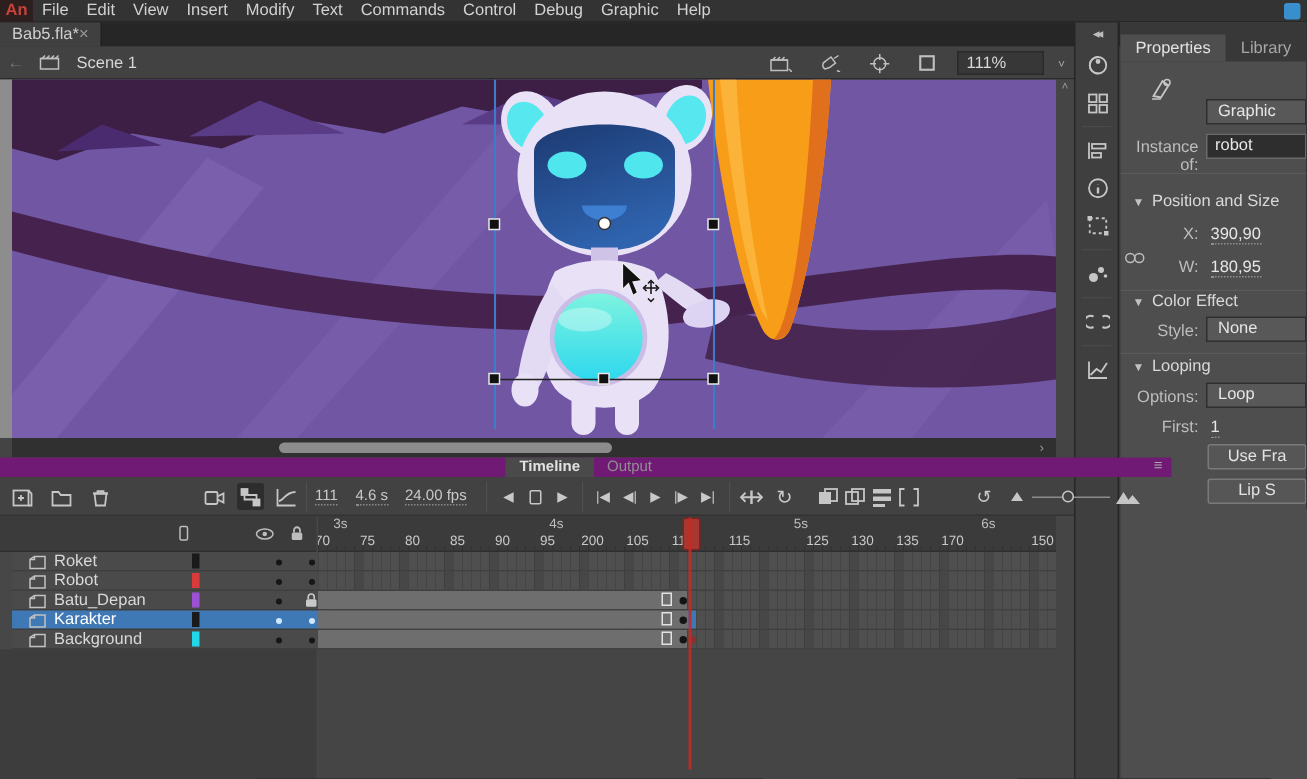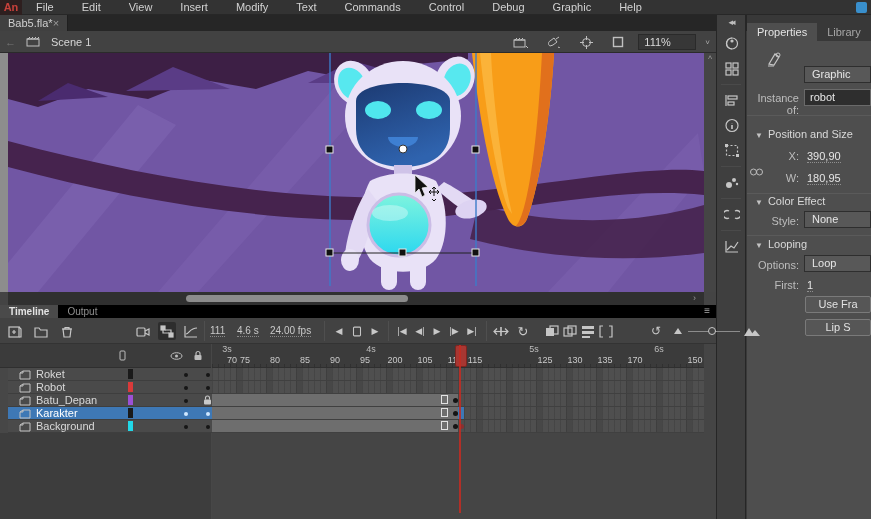--- a/index.html
+++ b/index.html
@@ -7,21 +7,21 @@
   #app {
     position:relative; width:871px; height:519px; overflow:hidden;
     font-family:"Liberation Sans", sans-serif; font-size:11px; color:#d6d6d6;
     background:#3a3a3a; user-select:none;
   }
   .abs { position:absolute; }
 
   
   #menubar { left:0; top:0; width:871px; height:15px; background:#333; display:flex; align-items:center; border-bottom:1px solid #272727;}
   #an-logo { width:22px; height:15px; background:#2e1f1f; color:#c9413b; font-weight:bold; font-size:11px; display:flex; align-items:center; justify-content:center; }
-  .menu-item { padding:0 14px; height:15px; line-height:15px; color:#d2d2d2; font-size:11px; cursor:default; }
+  .menu-item { padding:0 6px; height:15px; line-height:15px; color:#d2d2d2; font-size:11px; cursor:default; }
   #titlebar-right-icon { right:4px; top:2px; width:11px; height:11px; border-radius:2px; background:#3ba0e8; opacity:.85; }
 
   
   #doctabs { left:0; top:15px; width:871px; height:16px; background:#262626; display:flex; }
   .doc-tab { background:#404040; height:16px; display:flex; align-items:center; padding:0 8px; color:#cfcfcf; border-right:1px solid #1f1f1f; }
   .doc-tab .close { color:#9a9a9a; font-size:11px; }
 
   
   #scenebar { left:0; top:31px; width:716px; height:22px; background:#424242; display:flex; align-items:center; border-bottom:1px solid #2b2b2b; }
   .sb-icon { color:#b9b9b9; margin:0 5px; display:inline-flex; align-items:center; }
@@ -55,21 +55,21 @@
   .pvalue-hot { color:#e6e6e6; border-bottom:1px dotted #8f8f8f; position:absolute; }
   .pfield { position:absolute; height:17px; background:#2e2e2e; border:1px solid #6a6a6a; color:#e8e8e8; padding:1px 5px; }
   .pdrop  { position:absolute; height:17px; background:#585858; border:1px solid #2e2e2e; color:#e6e6e6; padding:1px 7px; }
   .pbtn   { position:absolute; height:17px; background:#565656; border:1px solid #7a7a7a; border-radius:2px; color:#e2e2e2; text-align:center; line-height:15px; overflow:hidden; white-space:nowrap; }
   .psection { position:absolute; color:#d9d9d9; }
   .psection .tri { font-size:8px; color:#c2c2c2; margin-right:5px; }
   .pdivider { position:absolute; left:0; width:124px; height:1px; background:#404040; border-bottom:1px solid #5a5a5a; }
 
   
   #timeline { left:0; top:305px; width:716px; height:214px; background:#474747; }
-  #tl-tabstrip { left:0; top:0; width:716px; height:13px; background:#000000; display:flex; }
+  #tl-tabstrip { left:0; top:0; width:781px; height:13px; background:#701a75; display:flex;justify-content:center; }
   .tl-tab { height:13px; line-height:13px; padding:0 9px; font-size:10px; }
   .tl-tab.active { background:#4a4a4a; color:#e2e2e2; font-weight:bold; }
   .tl-tab.inactive { color:#8f8f8f; }
   #tl-menu-icon { position:absolute; right:6px; top:0; color:#aaa; font-size:10px; }
   #tl-toolbar { left:0; top:13px; width:716px; height:26px; background:#424242; border-bottom:1px solid #333; }
   .tbi { position:absolute; top:0; height:26px; display:flex; align-items:center; justify-content:center; color:#c8c8c8; }
   .tbi.glyph { font-size:9px; letter-spacing:0; }
   .tbi.active-box { background:#2d2d2d; border-radius:2px; height:18px; top:4px; }
   .tb-sep { position:absolute; top:3px; width:1px; height:20px; background:#343434; border-right:1px solid #4f4f4f; }
   .hotval { position:absolute; top:7px; color:#cacaca; font-size:10px; border-bottom:1px dotted #8a8a8a; }
@@ -505,30 +505,30 @@
             <path d="M3,5 V3.5 a2,2 0 0 1 4,0 V5" fill="none" stroke="#bdbdbd" stroke-width="1.2"></path>
           </svg>
         </span>
     </div>
     <div id="tl-ruler" class="abs">
       <div id="ruler-ticks"></div>
     <span class="ruler-sec" style="left: 15px;">3s</span>
         <span class="ruler-sec" style="left: 159px;">4s</span>
         <span class="ruler-sec" style="left: 303px; margin-left: 19px;">5s</span>
         <span class="ruler-sec" style="left: 447px;">6s</span>
-        <span class="ruler-num" style="left: 20px;">70</span>
+        <span class="ruler-num" style="left: 3px;">70</span>
         <span class="ruler-num" style="left: 33px;">75</span>
         <span class="ruler-num" style="left: 63px;">80</span>
         <span class="ruler-num" style="left: 93px;">85</span>
         <span class="ruler-num" style="left: 123px;">90</span>
         <span class="ruler-num" style="left: 153px;">95</span>
         <span class="ruler-num" style="left: 183px;">200</span>
         <span class="ruler-num" style="left: 213px;">105</span>
         <span class="ruler-num" style="left: 243px;">110</span>
-        <span class="ruler-num" style="left: 263px;">115</span>
+        <span class="ruler-num" style="left: 281px;">115</span>
         <span class="ruler-num" style="left: 303px; margin-top: 20px;">120</span>
         <span class="ruler-num" style="left: 333px;">125</span>
         <span class="ruler-num" style="left: 363px;">130</span>
         <span class="ruler-num" style="left: 393px;">135</span>
         <span class="ruler-num" style="left: 423px;">170</span>
         <span class="ruler-num" style="left: 453px; margin-top: 32px;">145</span>
         <span class="ruler-num" style="left: 483px;">150</span>
       </div>
 
     <div id="layer-rows">

